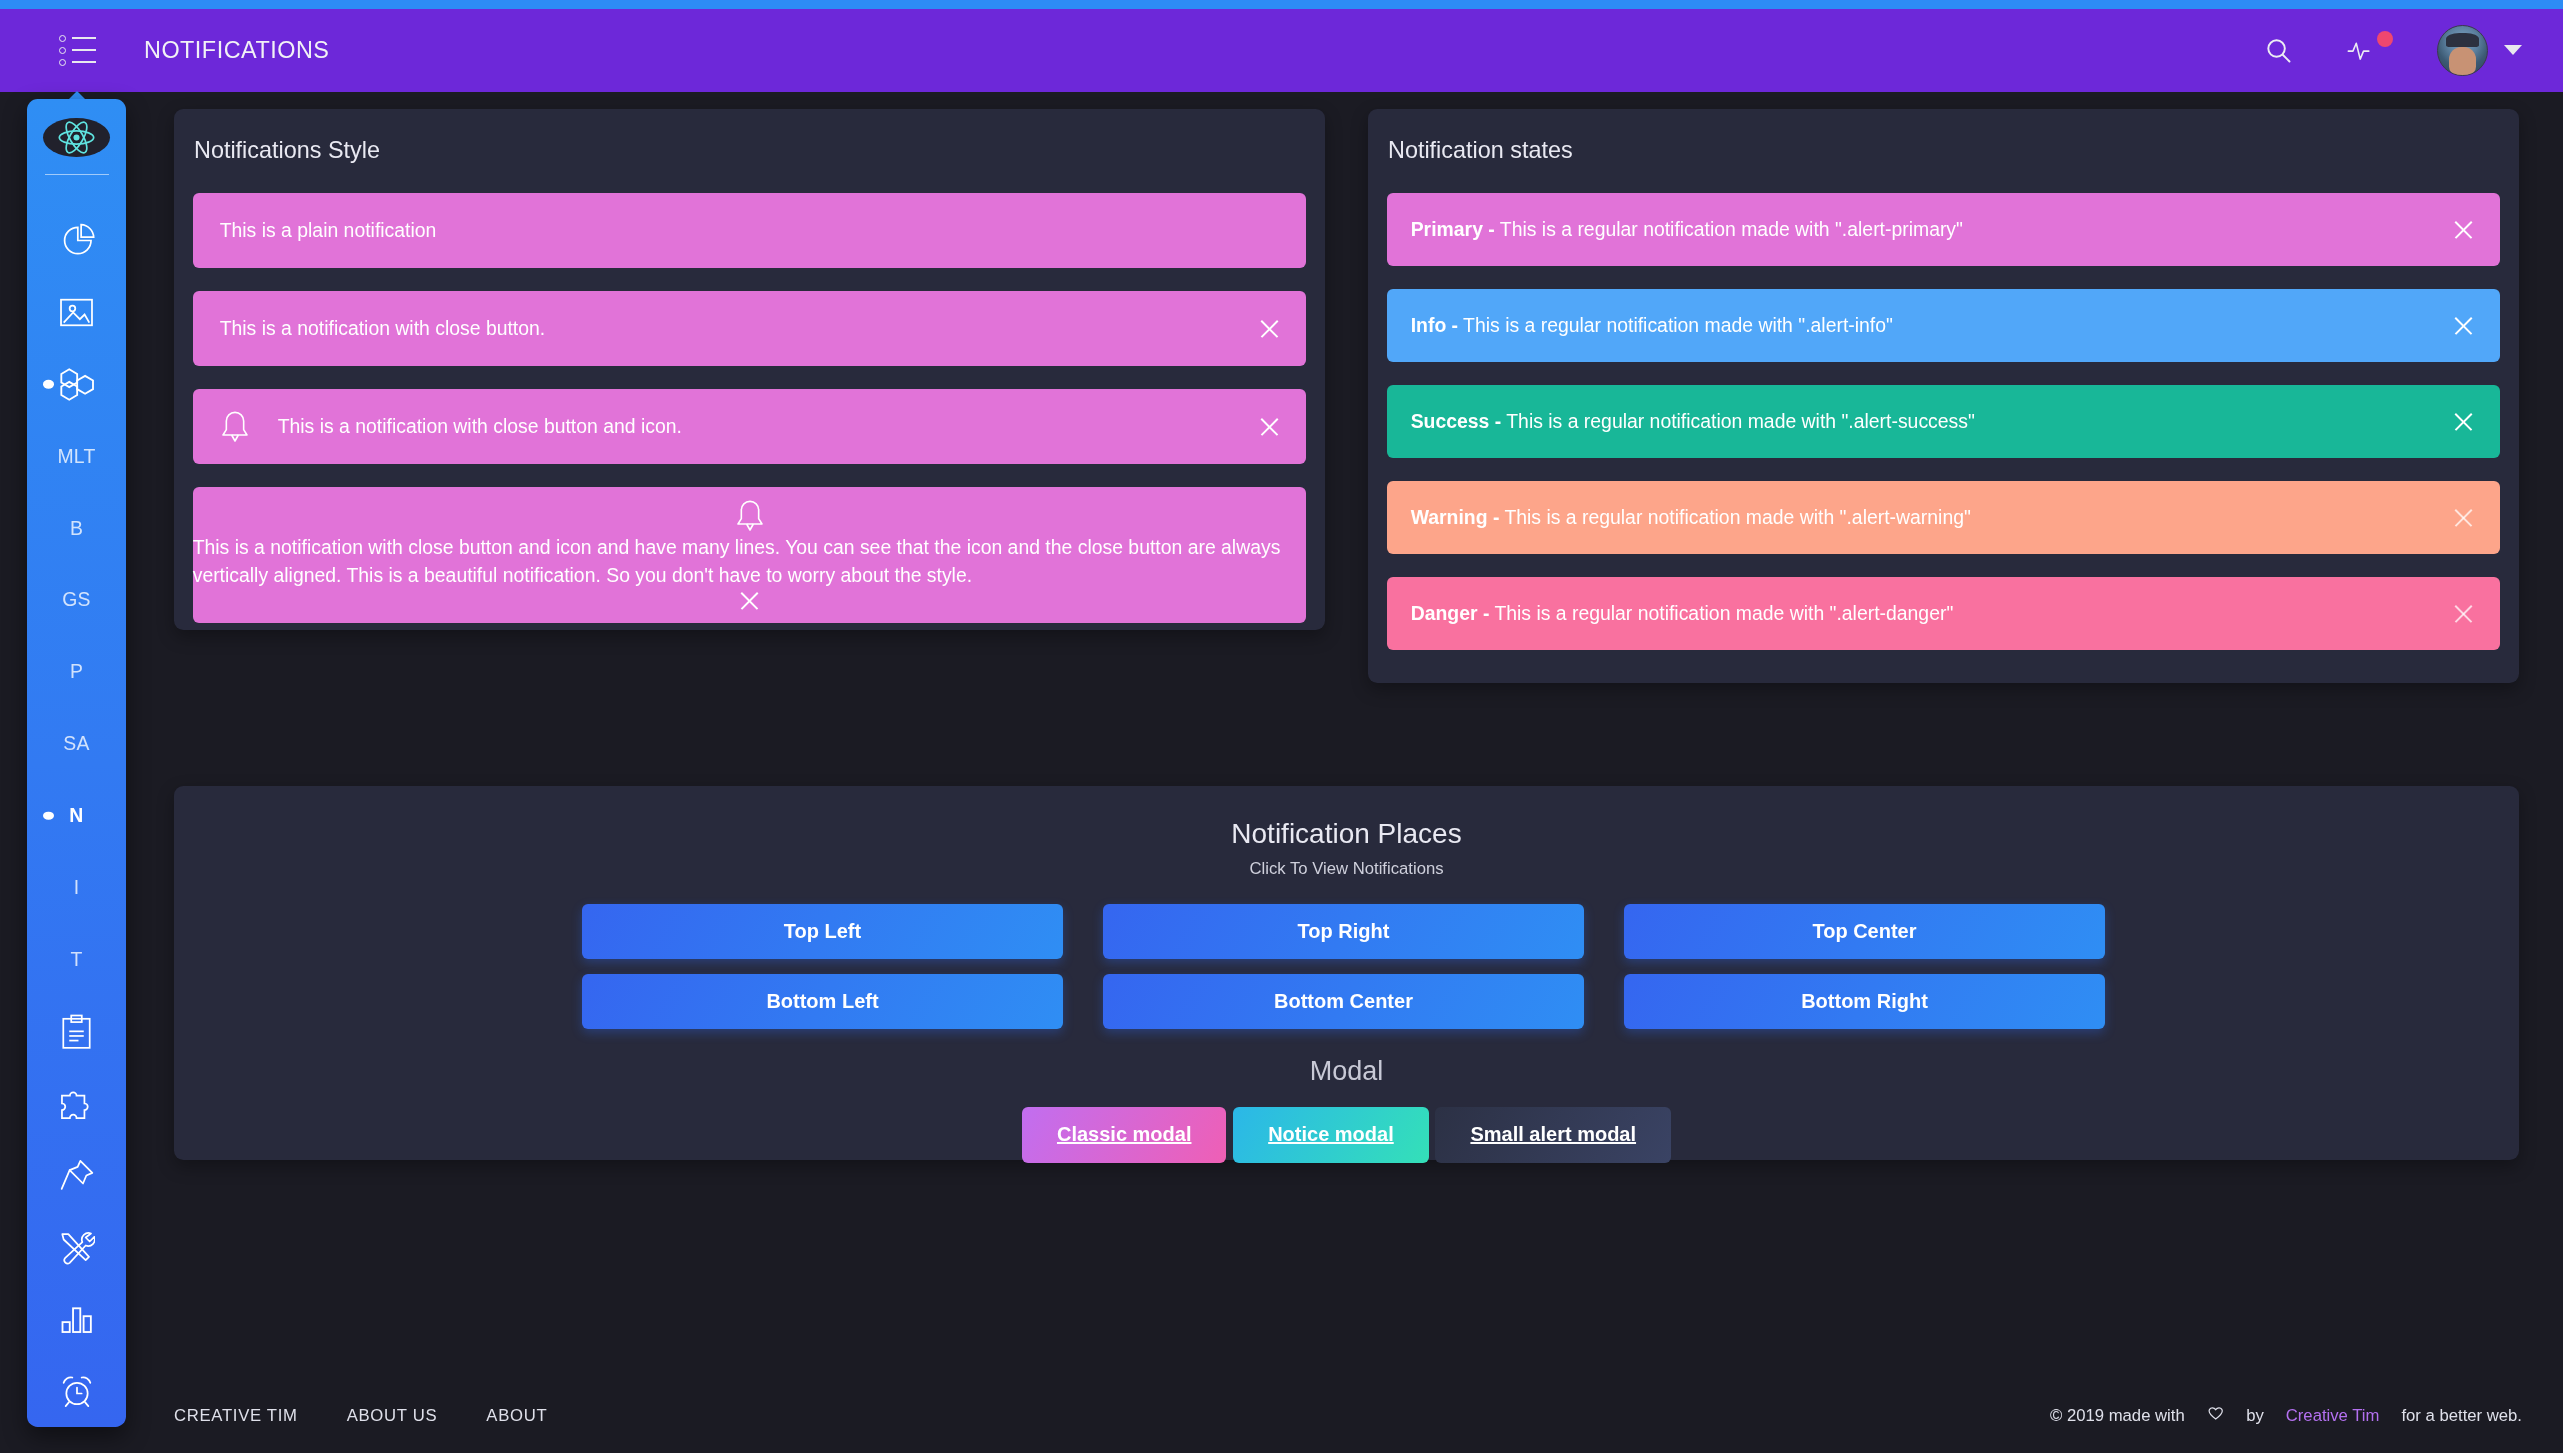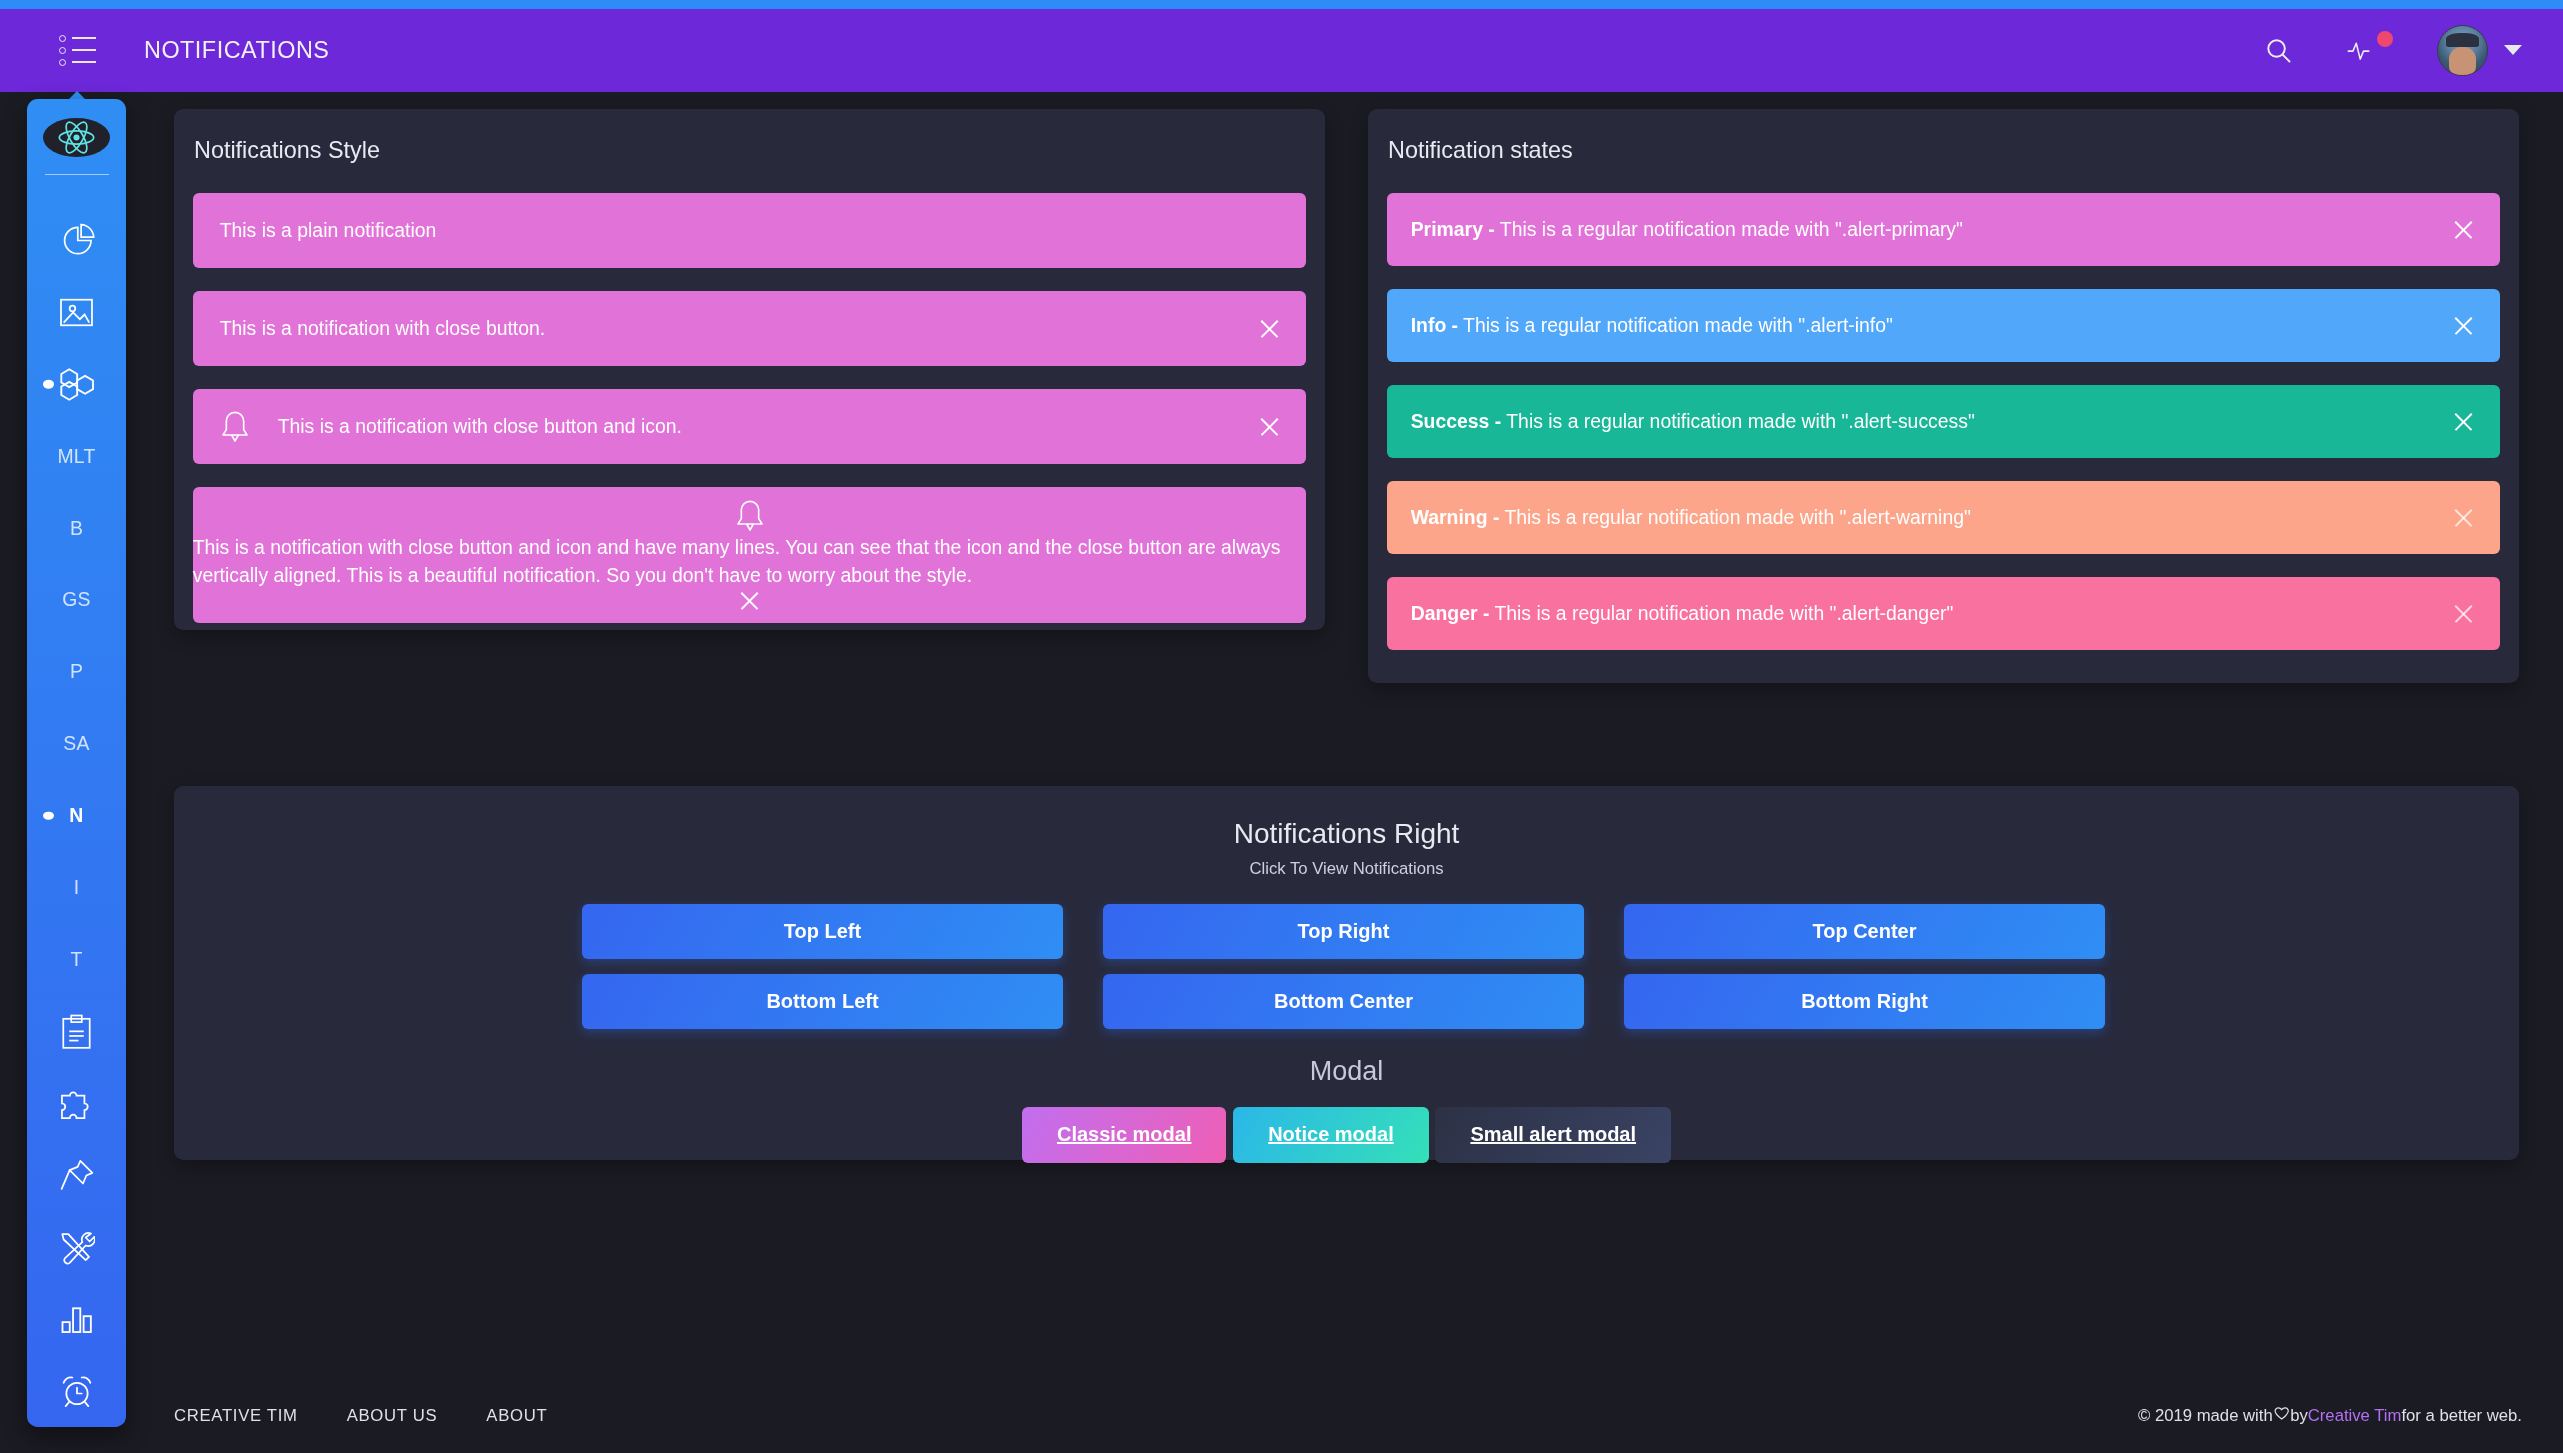--- a/index.html
+++ b/index.html
@@ -263,21 +263,21 @@
     display: flex; align-items: center;
   }
   #footer-links { display: flex; gap: 49px; margin-left: 41px; }
   .footer-link {
     color: #dfe0ea; font-size: 16.7px; letter-spacing: 0.7px;
     text-decoration: none; cursor: pointer;
   }
   #footer-copy {
     margin-left: auto; margin-right: 41px;
     color: #dfe0ea; font-size: 16.7px;
-    display: flex; align-items: center; gap: 0;
+    display: flex; align-items: center; gap: 22px;
   }
   #footer-brand { color: #b470f0; cursor: pointer; }
 </style>
 </head>
 <body>
 
 <div id="top-progress"></div>
 
 <div id="header">
 
@@ -549,21 +549,21 @@
         </div>
         <div class="alert-close x-dim">
             <span class="x-glyph"></span>
           </div>
       </div>
 
     </div>
   </div>
 
   <div class="card" id="card-places">
-    <div id="places-title">Notifications Right</div>
+    <div id="places-title">Notification Places</div>
     <div id="places-sub">Click To View Notifications</div>
 
     <div id="places-grid">
       <button class="place-btn">Top Left</button>
       <button class="place-btn">Top Right</button>
       <button class="place-btn">Top Center</button>
       <button class="place-btn">Bottom Left</button>
       <button class="place-btn">Bottom Center</button>
       <button class="place-btn">Bottom Right</button>
     </div>

